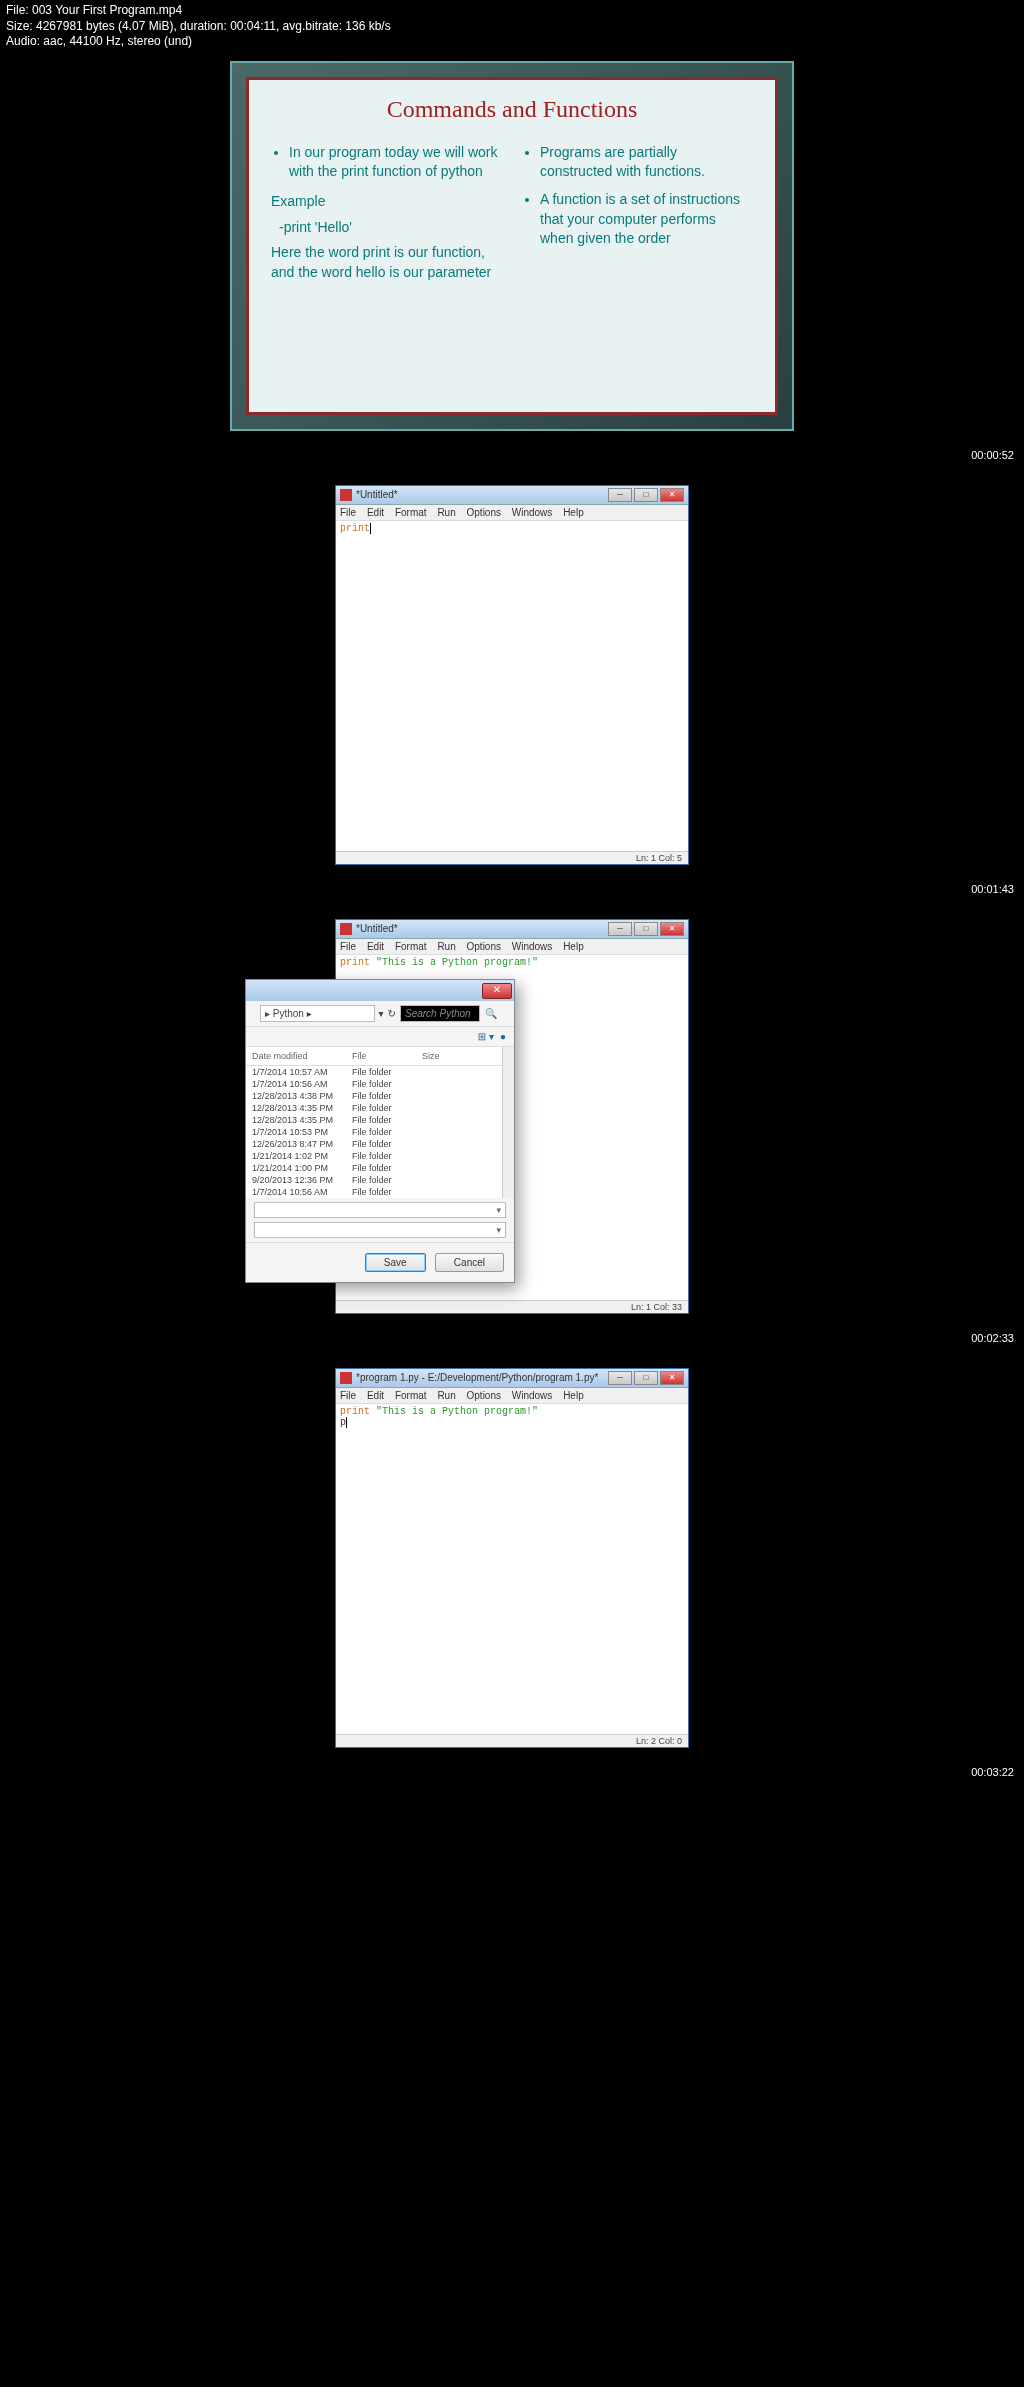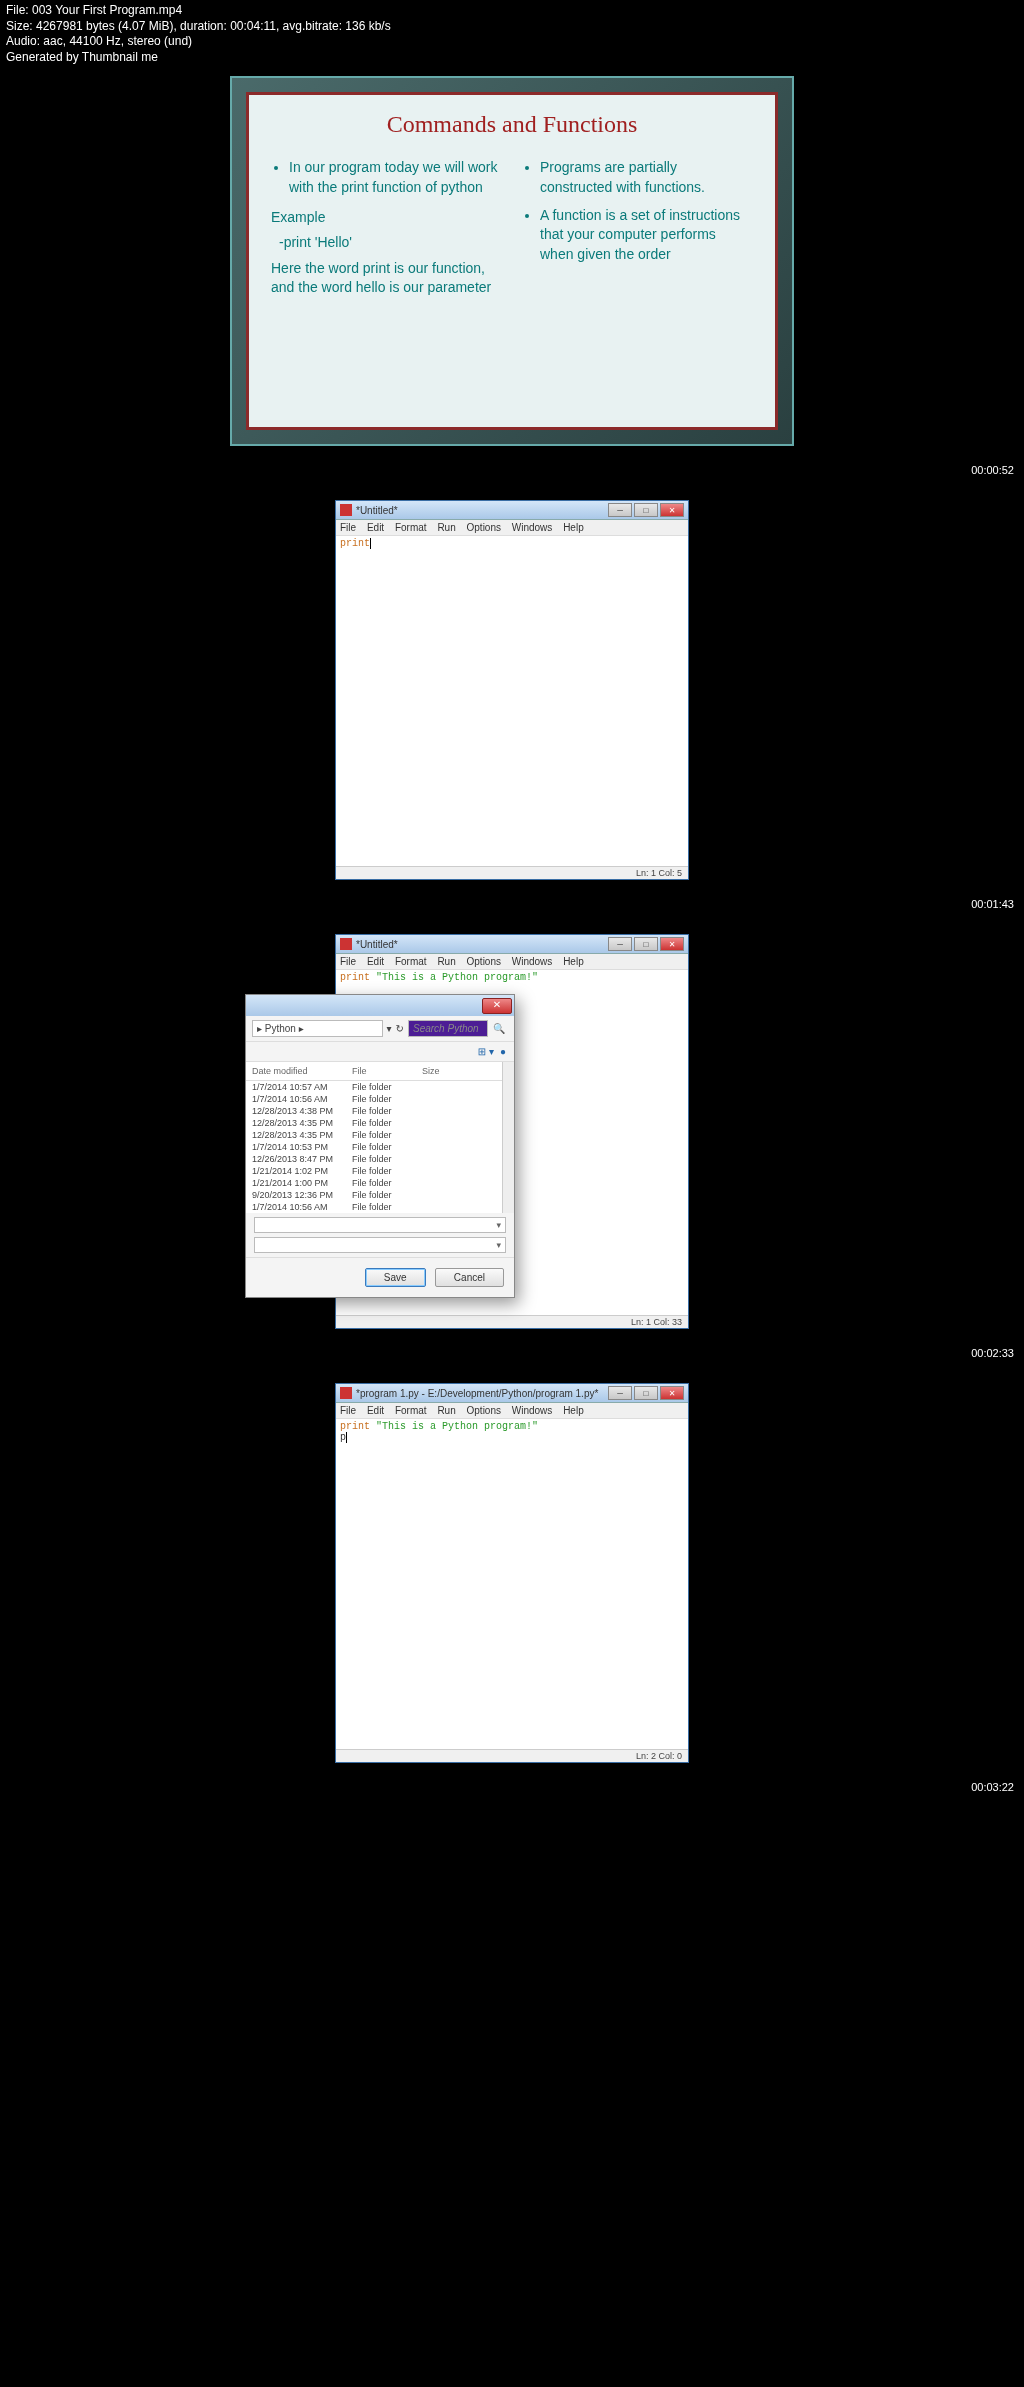--- a/index.html
+++ b/index.html
@@ -133,28 +133,28 @@
   background: linear-gradient(#e88,#c33);
   border: 1px solid #822;
   color: #fff;
   text-align: center;
   font-size: 10px;
   border-radius: 2px;
 }
 .dialog-nav {
   display: flex;
   align-items: center;
-  padding: 4px 6px;
+  padding: 4px 14px;
   gap: 4px;
   font-size: 10px;
   color: #444;
   border-bottom: 1px solid #ddd;
 }
 .dialog-nav .path { flex: 1; background: #fff; border: 1px solid #bbb; padding: 2px 4px; }
-.dialog-nav .search { width: 80px; background: #4c1d95; border: 1px solid #bbb; padding: 2px 4px; color: #888; font-style: italic;}
+.dialog-nav .search { width: 80px; background: #000000; border: 1px solid #bbb; padding: 2px 4px; color: #888; font-style: italic;}
 .dialog-nav .ref { width: 16px; text-align: center; color: #26a; }
 .dialog-toolbar {
   display: flex; justify-content: flex-end; gap: 6px;
   padding: 4px 8px; font-size: 10px; color: #26a;
   border-bottom: 1px solid #ddd;
 }
 .file-list {
   background: #fff;
   font-size: 9px;
   color: #444;
@@ -201,21 +201,20 @@
   font-size: 9px; color: #666; padding-right: 4px;
 }
 </style>
 </head>
 <body>
 
 <div class="header">
   <div>File: 003 Your First Program.mp4</div>
   <div>Size: 4267981 bytes (4.07 MiB), duration: 00:04:11, avg.bitrate: 136 kb/s</div>
   <div>Audio: aac, 44100 Hz, stereo (und)</div>
-  <div>Generated by Thumbnail me</div>
 </div>
 
 <div class="slide-container">
   <div class="slide-frame">
     <div class="slide-inner-frame">
       <h1 class="slide-title">Commands and Functions</h1>
       <div class="slide-columns">
         <div class="slide-col">
           <ul>
               <li>In our program today we will work with the print function of python</li>

